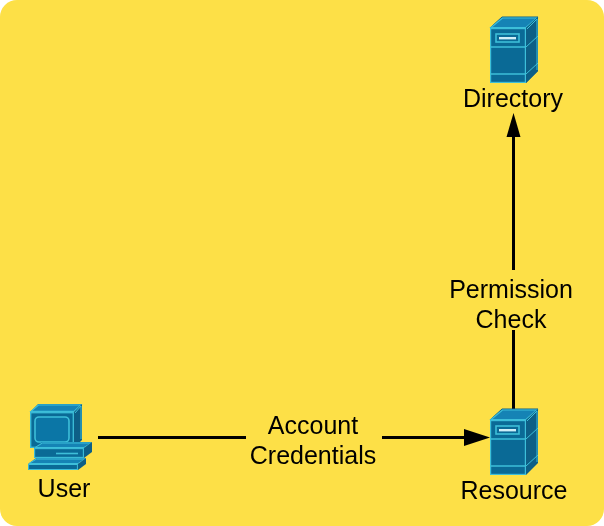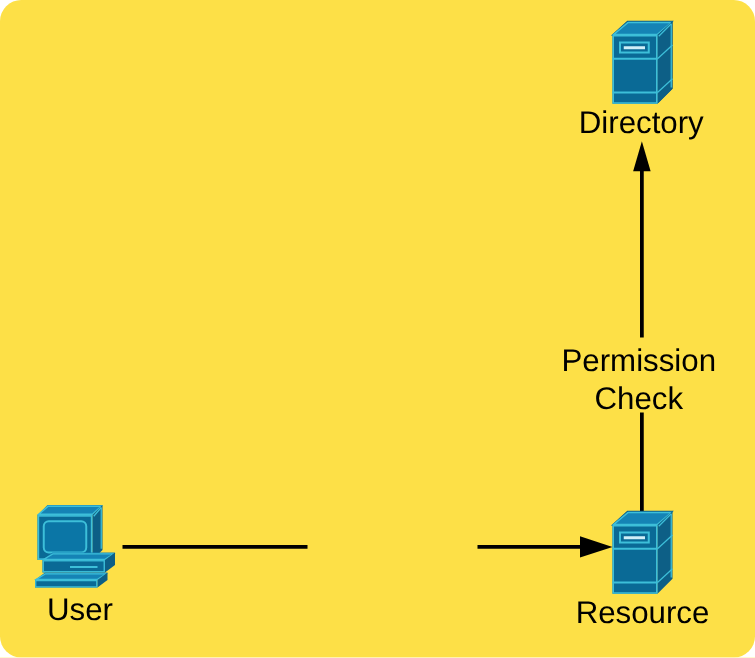--- a/index.html
+++ b/index.html
@@ -170,14 +170,18 @@
       <rect x="2.6" y="66.5" width="48.8" height="5" fill="none" stroke="#3dbfd9" stroke-width="1"></rect>
     </svg>
   </div>
   <div class="node-label" id="label-user">User</div>
 
   <div class="edge-label" id="label-permission-check">
     <span>Permission</span>
     <span>Check</span>
   </div>
 
+  <div class="edge-label" id="label-account-credentials">
+    <span>Account</span>
+    <span>Credentials</span>
+  </div>
 
 </div>
 
 </body></html>

